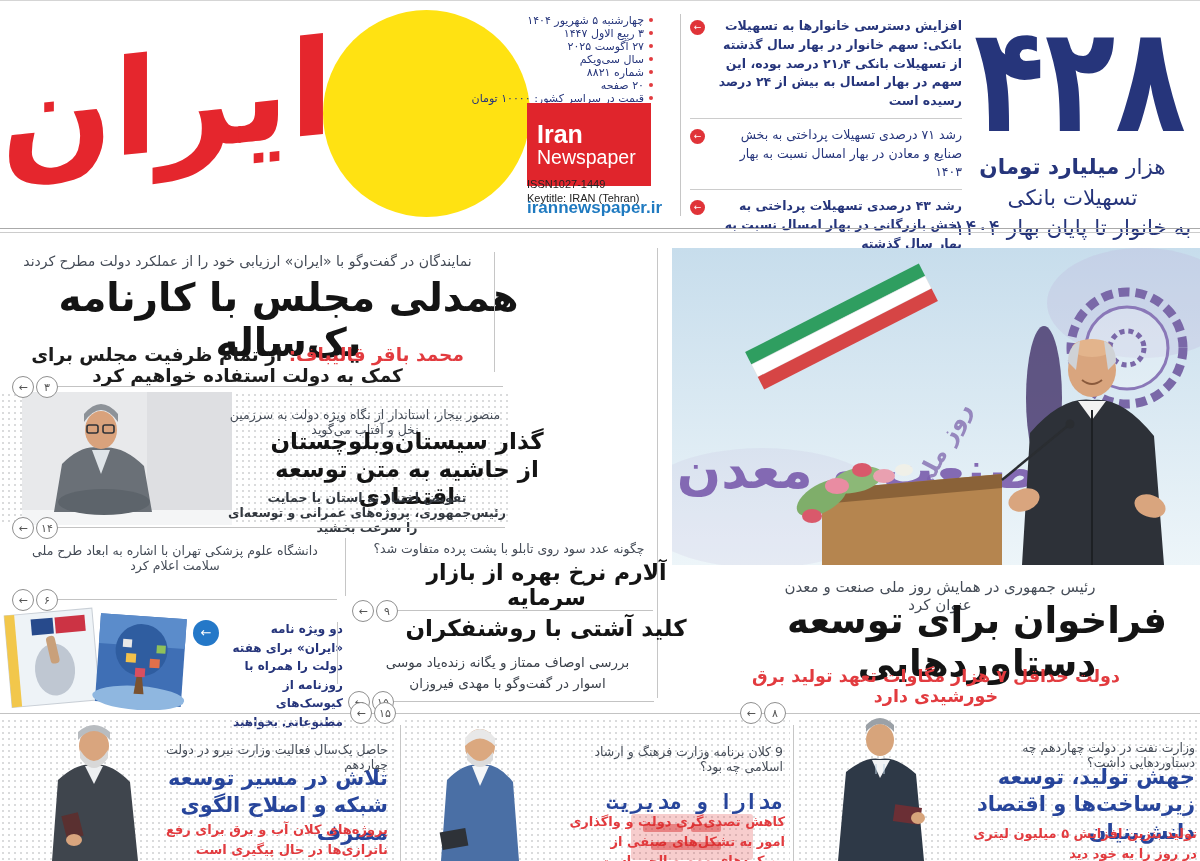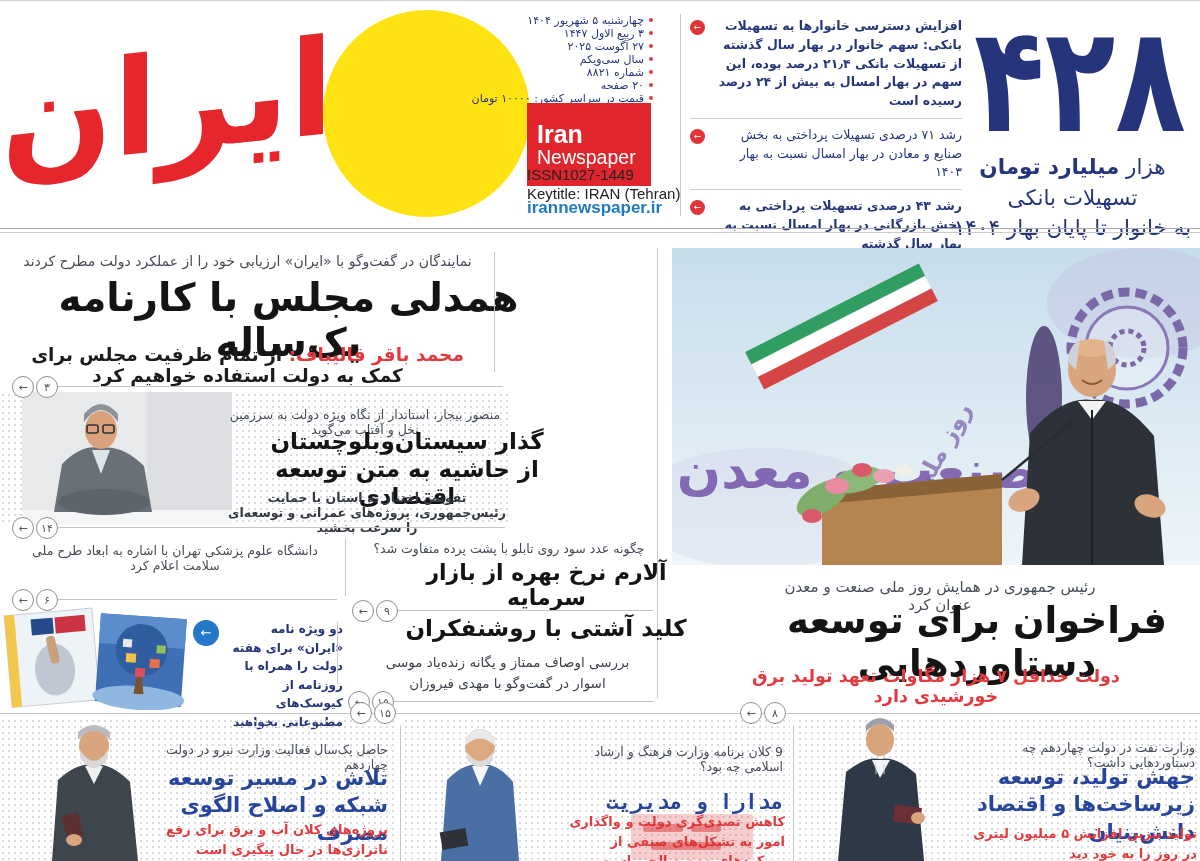--- a/index.html
+++ b/index.html
@@ -21,21 +21,21 @@
   .logo-text{font-size:132px;font-weight:bold;color:#e5262d;line-height:1.25;
              transform:rotate(-6deg) skewX(-6deg);transform-origin:center;}
   .logo-circle{border-radius:50%;background:#ffe212;}
   .info-item{font-size:11px;line-height:1.18;color:#26357b;font-weight:500;white-space:nowrap;}
   .info-item::before{content:"";display:inline-block;width:4px;height:4px;border-radius:50%;
                      background:#e23b3f;margin-left:5px;vertical-align:2px;}
   .brand-box{background:#e0252c;color:#fff;padding:18px 10px;line-height:1.05;}
   .brand-1{font-size:25px;font-weight:bold;}
   .brand-2{font-size:19.5px;}
   .latin{font-family:"Liberation Sans","DejaVu Sans",sans-serif;}
-  .issn{font-size:15px;color:#222;line-height:1.25;}
+  .issn{font-size:11px;color:#222;line-height:1.25;margin-top:12px;}
   .site{font-size:17px;font-weight:bold;color:#1f7ac0;}
   .big-number{font-size:98px;font-weight:bold;color:#26357b;line-height:1;
               transform:scale(1.18,1.5);transform-origin:top center;letter-spacing:-2px;}
   .lead-sub{font-size:21.5px;color:#26357b;line-height:1.42;}
   .brief{display:flex;gap:6px;padding:7px 0;align-items:flex-start;}
   .brief + .brief{border-top:1px solid #cccccc;}
   .brief-icon{flex:0 0 15px;width:15px;height:15px;border-radius:50%;background:#e03338;color:#fff;
               font-size:9px;line-height:15px;text-align:center;margin-top:3px;}
   .brief-text{flex:1;direction:rtl;text-align:right;font-size:12.5px;font-weight:bold;
               color:#26357b;line-height:1.5;}

